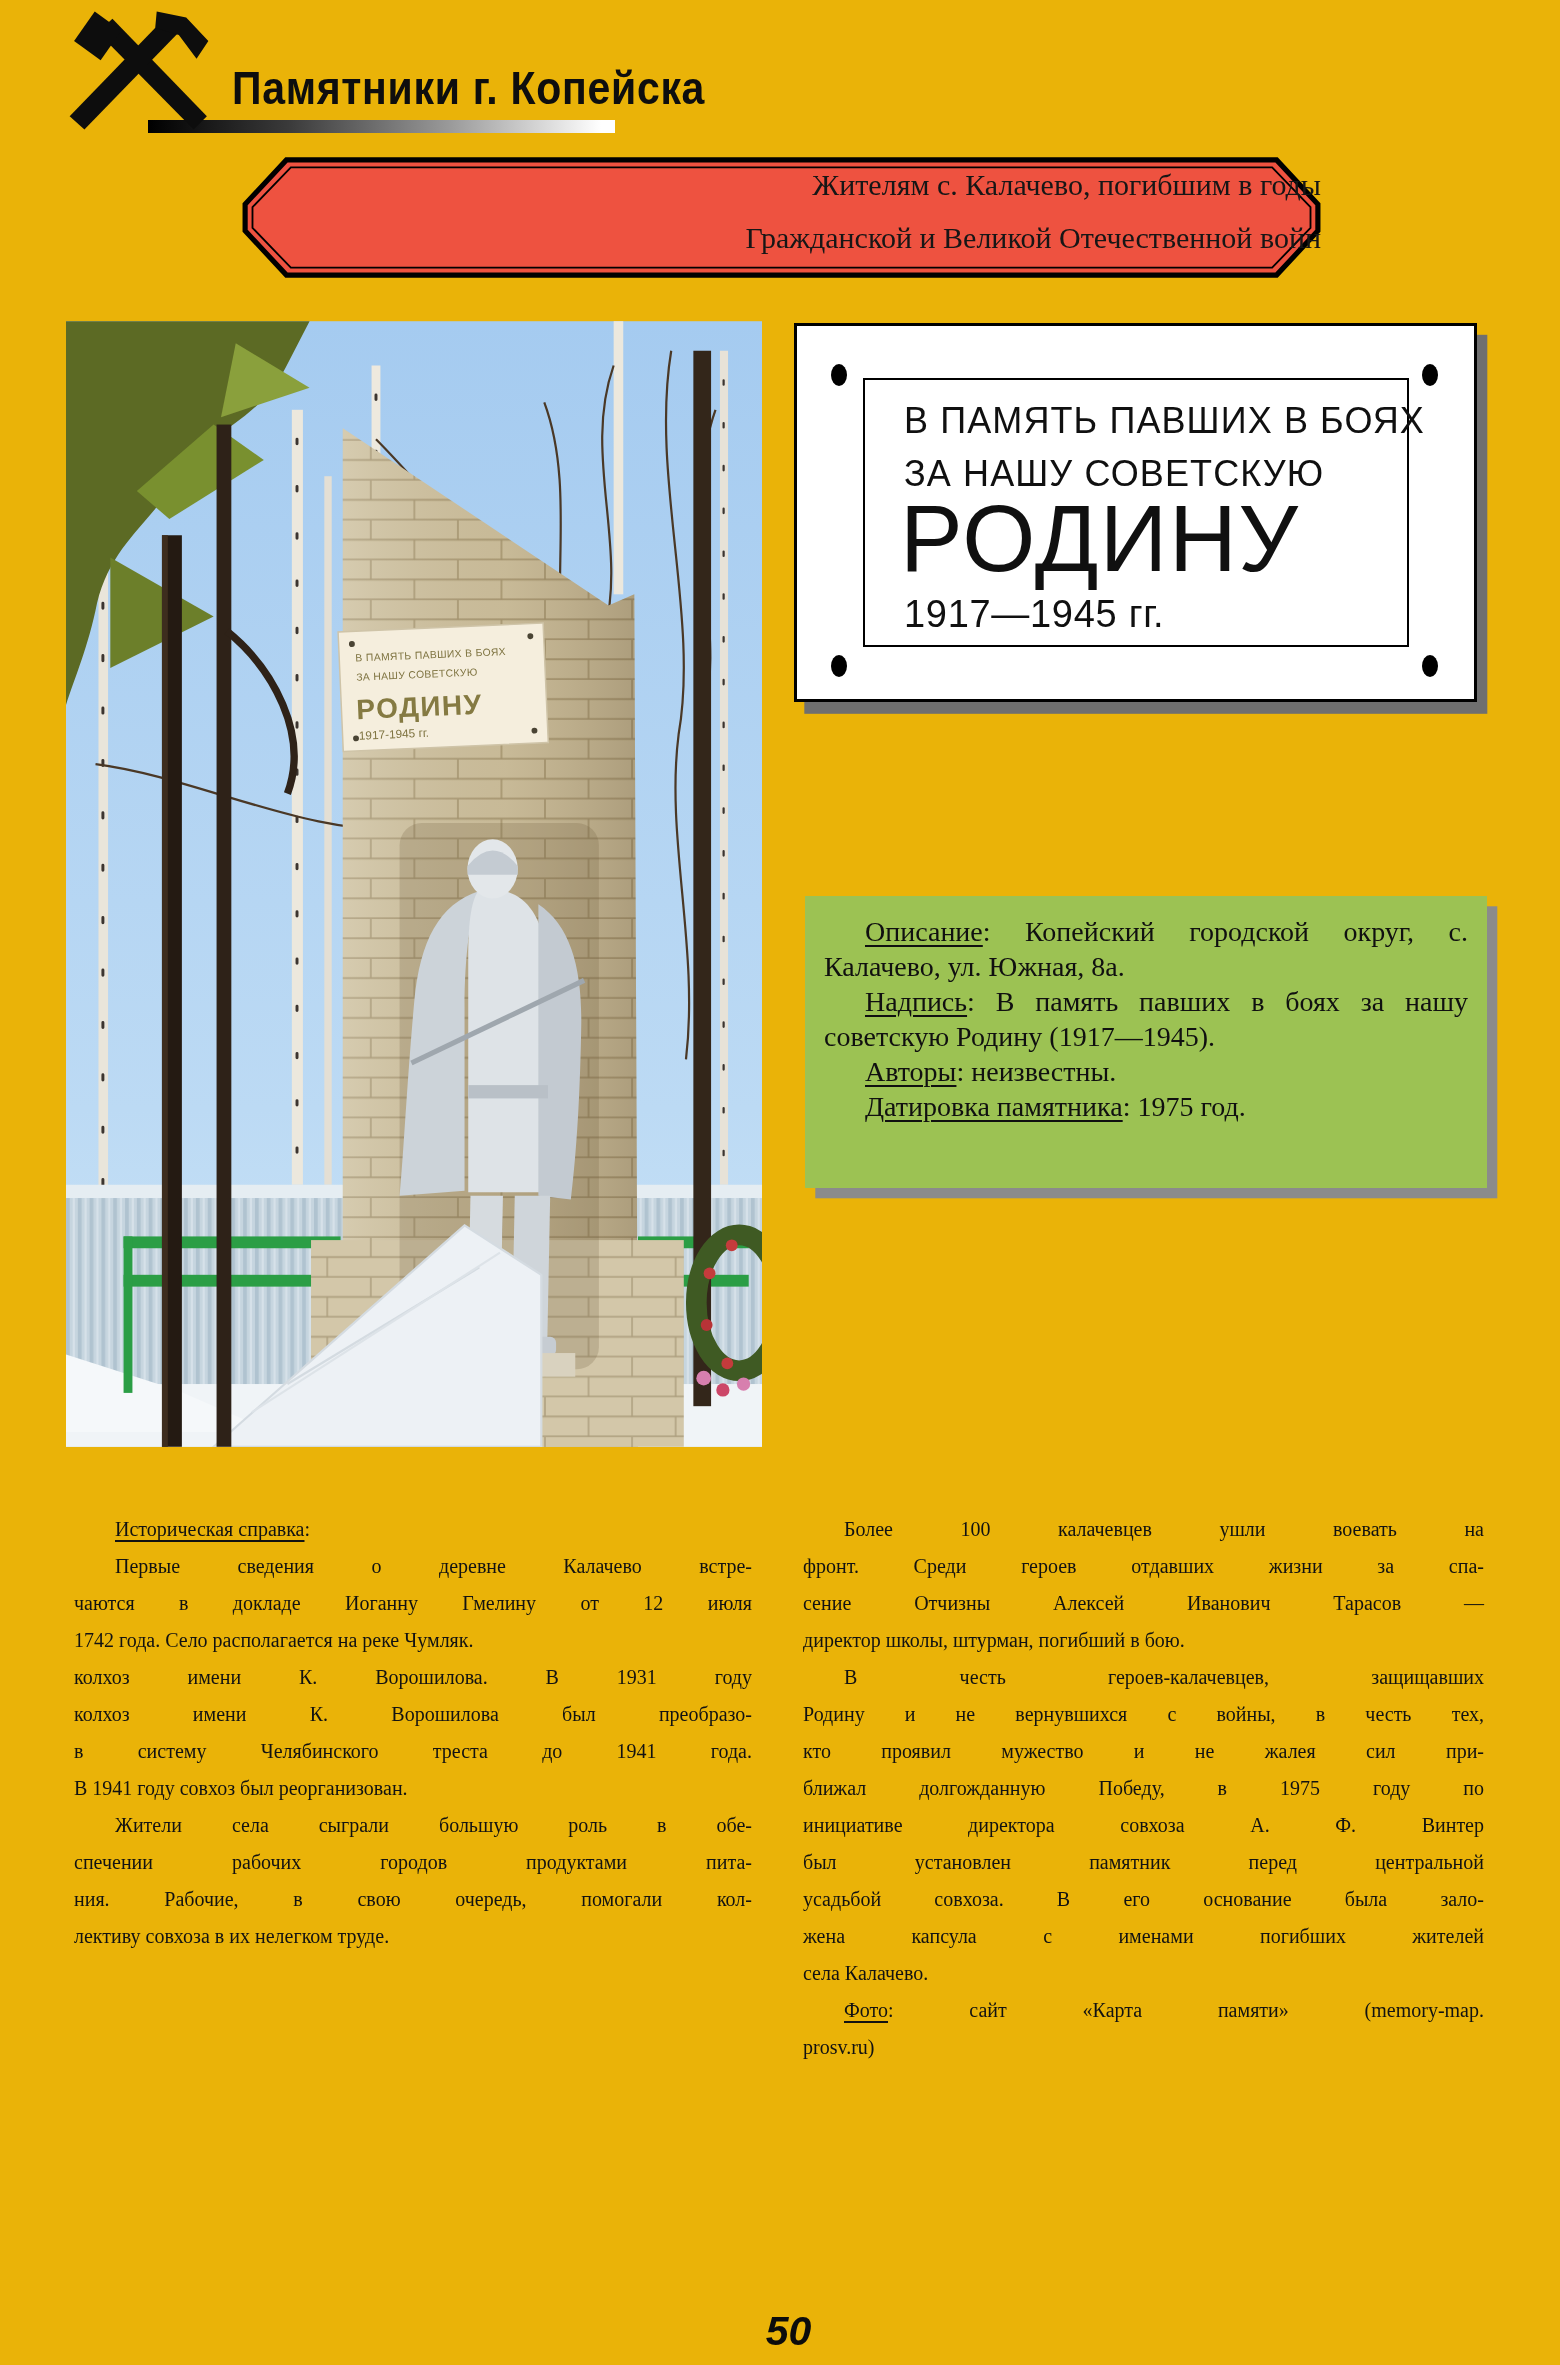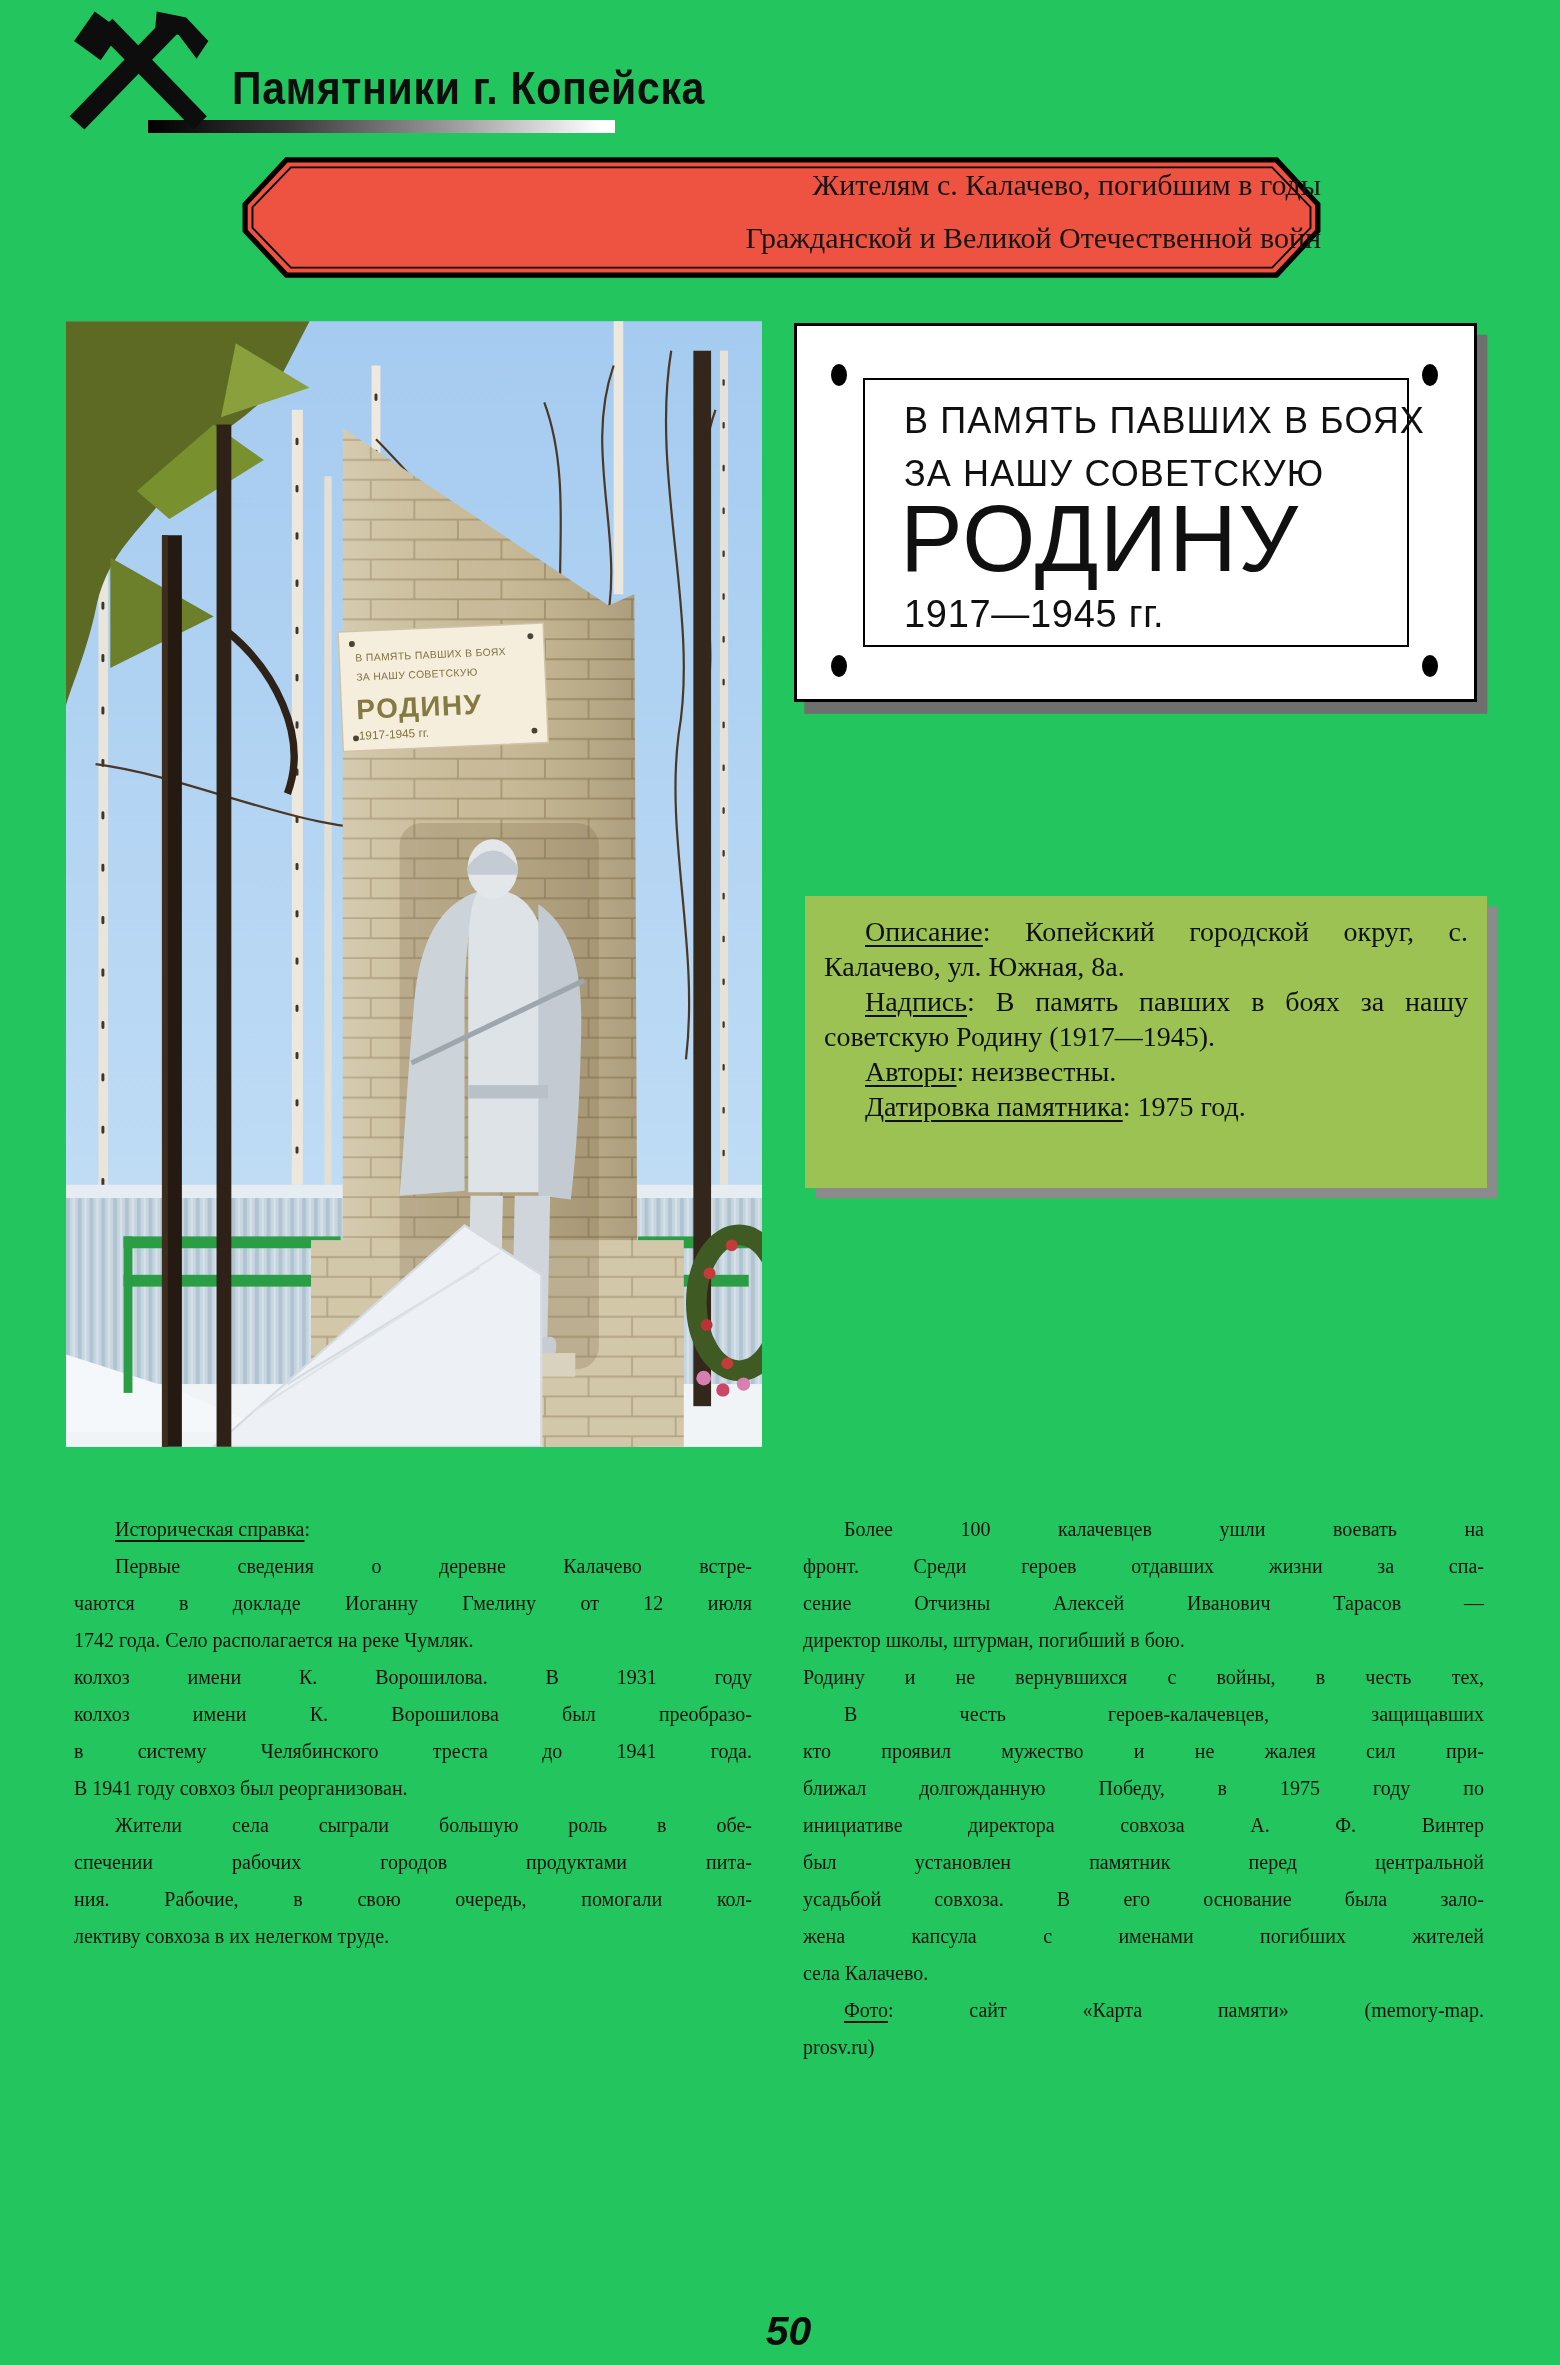--- a/index.html
+++ b/index.html
@@ -1,18 +1,18 @@
 <!DOCTYPE html>
 <html style="font-size:11.8px"><head>
 <meta charset="utf-8">
 <style>
   * { box-sizing: border-box; margin: 0; padding: 0; }
   html,body { background:#e9e9e9; }
   .page{
-    position:relative; width:1561px; height:2366px; background:#22c55e;
+    position:relative; width:1561px; height:2366px; background:#eab308;
     margin:0 auto; overflow:hidden;
     font-family:"Liberation Serif", serif; color:#141414;
   }
   
   .logo{ position:absolute; left:49px; top:7.4px; width:180px; height:127px; }
   .app-title{
     position:absolute; left:232px; top:68px;
     font-family:"Liberation Sans", sans-serif; font-weight:700;
     font-size:41px; letter-spacing:0.7px; color:#0e0e0e;
     transform:scaleY(1.14); transform-origin:left bottom; white-space:nowrap;
@@ -269,22 +269,22 @@
       <div class="tline ind"><span>Жители села сыграли большую роль в обе-</span></div>
       <div class="tline"><span>спечении рабочих городов продуктами пита-</span></div>
       <div class="tline"><span>ния. Рабочие, в свою очередь, помогали кол-</span></div>
       <div class="tline last"><span>лективу совхоза в их нелегком труде.</span></div>
     </div>
   <div class="col col-right">
       <div class="tline ind"><span>Более 100 калачевцев ушли воевать на</span></div>
       <div class="tline"><span>фронт. Среди героев отдавших жизни за спа-</span></div>
       <div class="tline"><span>сение Отчизны Алексей Иванович Тарасов —</span></div>
       <div class="tline last"><span>директор школы, штурман, погибший в бою.</span></div>
+      <div class="tline ind"><span>В честь героев-калачевцев, защищавших</span></div>
       <div class="tline"><span>Родину и не вернувшихся с войны, в честь тех,</span></div>
-      <div class="tline ind"><span>В честь героев-калачевцев, защищавших</span></div>
       <div class="tline"><span>кто проявил мужество и не жалея сил при-</span></div>
       <div class="tline"><span>ближал долгожданную Победу, в 1975 году по</span></div>
       <div class="tline"><span>инициативе директора совхоза А. Ф. Винтер</span></div>
       <div class="tline"><span>был установлен памятник перед центральной</span></div>
       <div class="tline"><span>усадьбой совхоза. В его основание была зало-</span></div>
       <div class="tline"><span>жена капсула с именами погибших жителей</span></div>
       <div class="tline last"><span>села Калачево.</span></div>
       <div class="tline ind"><span class="useg">Фото</span><span>: сайт «Карта памяти» (memory-map.</span></div>
       <div class="tline last"><span>prosv.ru)</span></div>
     </div>

